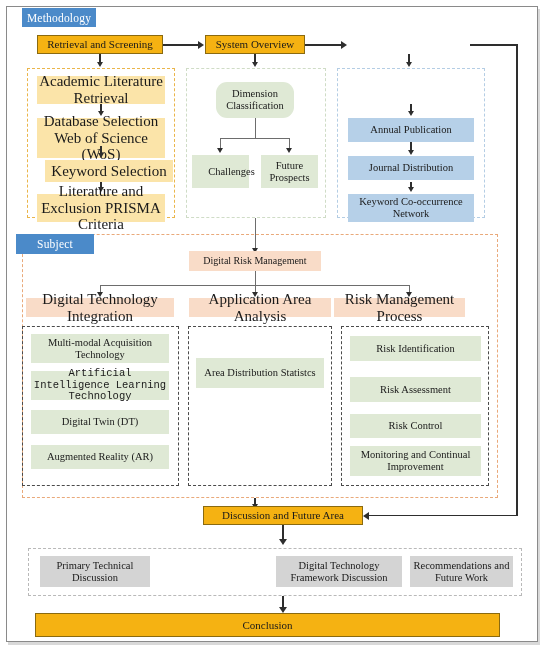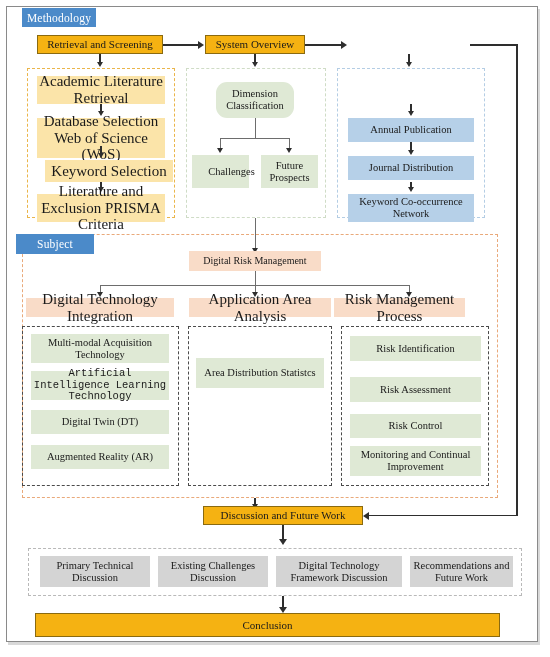--- a/index.html
+++ b/index.html
@@ -152,29 +152,28 @@
 
   <div class="dash d-dark" style="left:341px;top:326px;width:148px;height:160px;"></div>
   <div class="node n-green" style="left:350px;top:336px;width:131px;height:25px;">Risk Identification</div>
   <div class="node n-green" style="left:350px;top:377px;width:131px;height:25px;">Risk Assessment</div>
   <div class="node n-green" style="left:350px;top:414px;width:131px;height:24px;">Risk Control</div>
   <div class="node n-green" style="left:350px;top:446px;width:131px;height:30px;">Monitoring and Continual Improvement</div>
 
   <div class="ln" style="left:254.2px;top:498px;width:1.6px;height:8px;"></div>
   <div class="arw-s" style="left:251.5px;top:504px;"></div>
 
-  <div class="node n-yellow" style="left:203px;top:506px;width:160px;height:19px;">Discussion and Future Work</div>
+  <div class="node n-yellow" style="left:203px;top:506px;width:160px;height:19px;">Discussion and Future Area</div>
 
   <div class="ln" style="left:282.2px;top:525px;width:1.6px;height:17px;"></div>
   <div class="arw" style="left:279px;top:539px;"></div>
 
   <div class="dash d-gray" style="left:28px;top:548px;width:494px;height:48px;"></div>
 
   <div class="node n-gray" style="left:40px;top:556px;width:110px;height:31px;">Primary Technical Discussion</div>
-  <div class="node n-gray" style="left:158px;top:556px;width:110px;height:31px;">Existing Challenges Discussion</div>
   <div class="node n-gray" style="left:276px;top:556px;width:126px;height:31px;">Digital Technology Framework Discussion</div>
   <div class="node n-gray" style="left:410px;top:556px;width:103px;height:31px;">Recommendations and Future Work</div>
 
   <div class="ln" style="left:282.2px;top:596px;width:1.6px;height:14px;"></div>
   <div class="arw" style="left:279px;top:607px;"></div>
 
   <div class="node n-yellow" style="left:35px;top:613px;width:465px;height:24px;">Conclusion</div>
 </div>
 
 </body></html>

